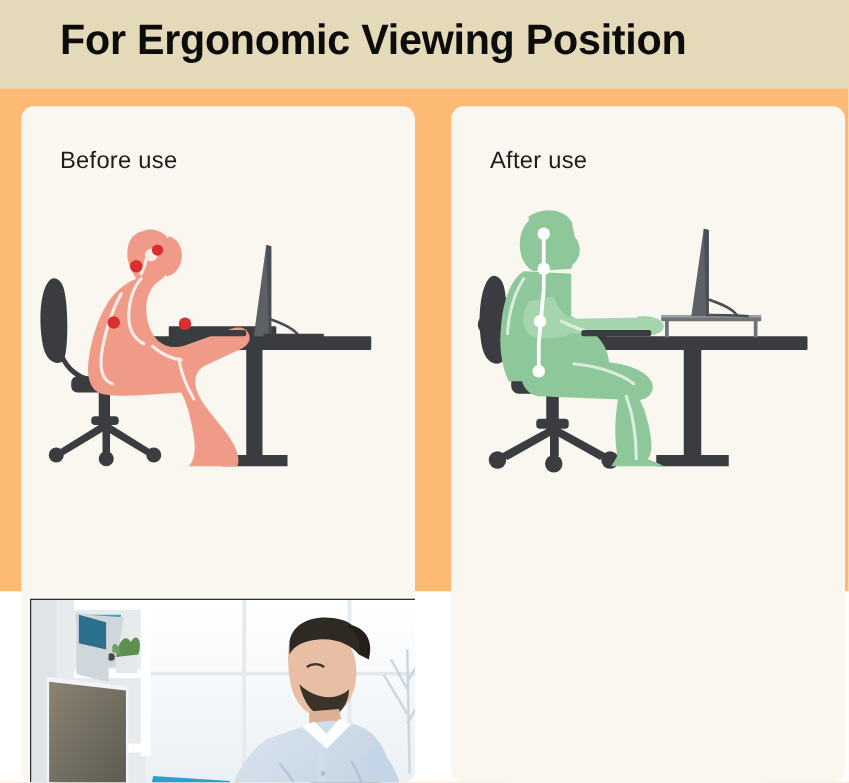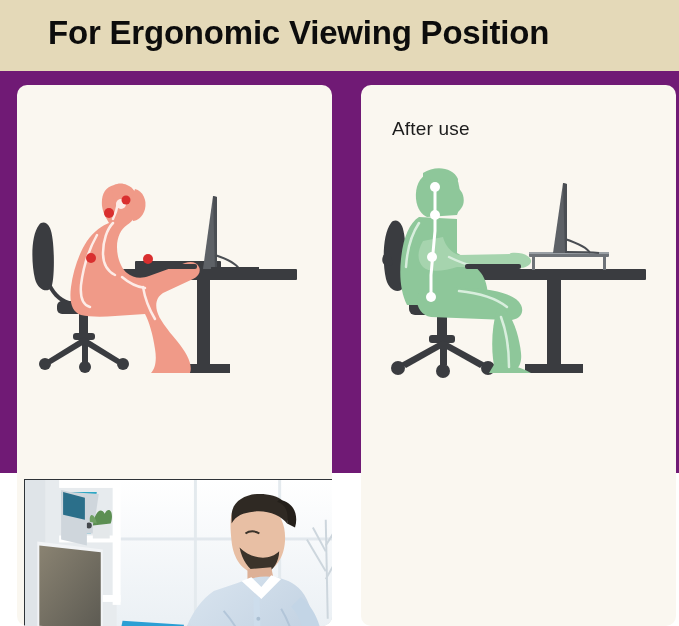--- a/index.html
+++ b/index.html
@@ -7,21 +7,21 @@
     width: 679px;
     height: 626px;
     overflow: hidden;
     background: #ffffff;
     font-family: "Liberation Sans", sans-serif;
   }
   #page {
     position: relative;
     width: 679px;
     height: 473px;
-    background: #701a75;
+    background: #fdba74;
   }
 
   
   #header-band {
     position: absolute;
     left: 0; top: 0;
     width: 679px; height: 71px;
     background: #e4d9b8;
   }
   #header-title {
@@ -85,20 +85,21 @@
 </head>
 <body>
 
 <div id="page">
 
   <div id="header-band">
     <div id="header-title">For Ergonomic Viewing Position</div>
   </div>
 
   <div class="panel" id="panel-left">
+    <div class="panel-label">Before use</div>
 
     <div class="illus">
       <svg viewBox="0 0 315 228" xmlns="http://www.w3.org/2000/svg">
 
         <g fill="#3a3c40">
           <rect x="95" y="112" width="185" height="11" rx="1"></rect>
           <rect x="118" y="104" width="86" height="9" rx="1"></rect>
           <rect x="180" y="123" width="13" height="92"></rect>
           <rect x="160" y="207" width="53" height="9"></rect>
         </g>

